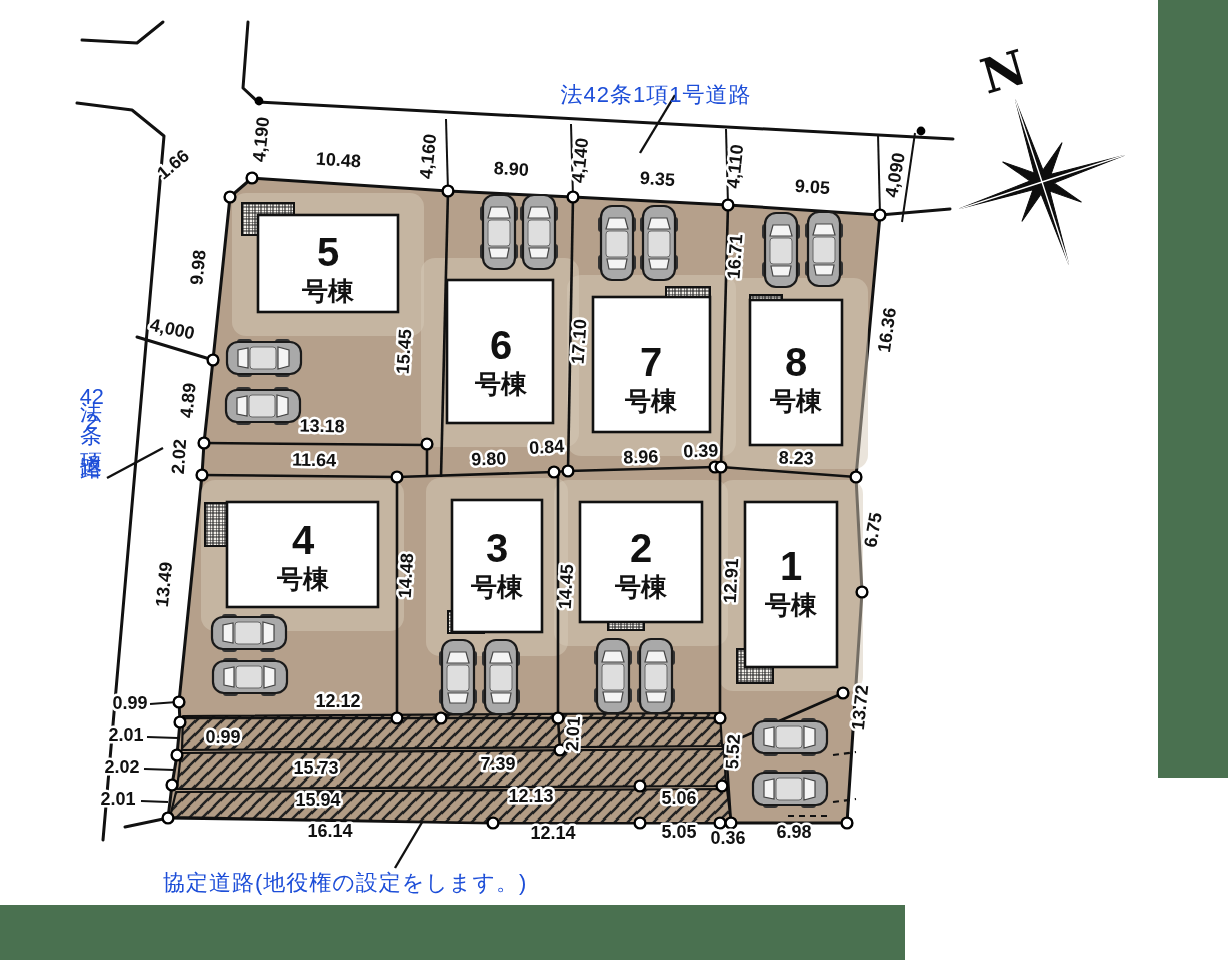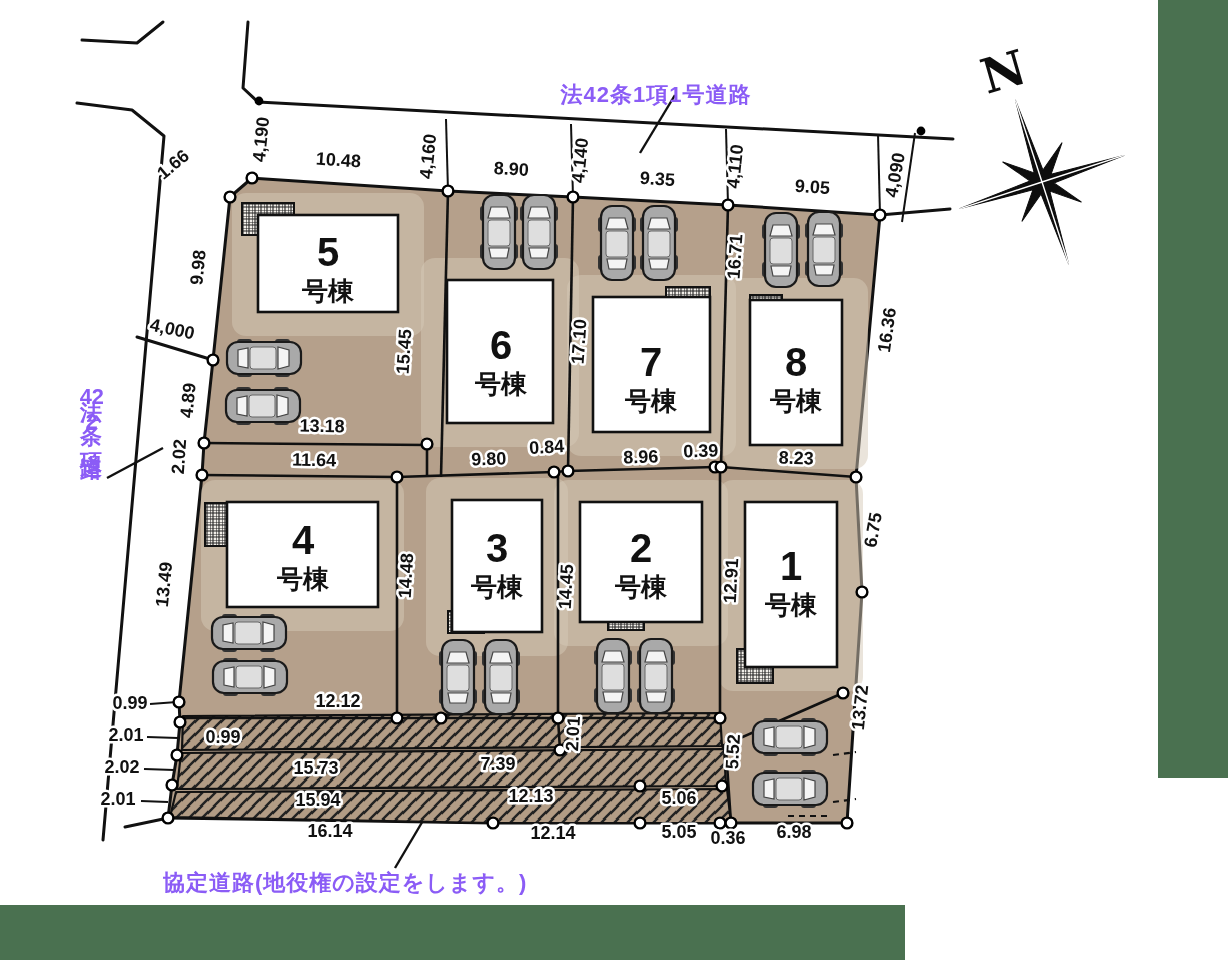--- a/index.html
+++ b/index.html
@@ -1,19 +1,19 @@
 <!DOCTYPE html>
 <html><head>
 <meta charset="utf-8">
 <style>
   html,body{margin:0;padding:0;background:#fff;}
   #stage{position:relative;width:1228px;height:960px;overflow:hidden;background:#fff;
          font-family:"Liberation Sans", sans-serif;}
   #plan-svg{position:absolute;left:0;top:0;}
-  .overlay{position:absolute;color:#8b5cf6;font-weight:bold;white-space:nowrap;}
+  .overlay{position:absolute;color:#1d4ed8;font-weight:normal;white-space:nowrap;}
   #north-road-label{left:536px;top:80px;width:240px;font-size:22px;text-align:center;letter-spacing:1px;}
   #west-road-label{left:80px;top:383px;font-size:22px;writing-mode:vertical-rl;text-orientation:upright;line-height:1.05;letter-spacing:2px;}
   #west-road-label .tcy{text-combine-upright:all;}
   #agreement-note{left:163px;top:868px;font-size:22px;letter-spacing:1px;}
   svg text.dim{font-family:"Liberation Sans",sans-serif;font-weight:bold;fill:#111;
     paint-order:stroke;stroke:#ffffff;stroke-width:5px;stroke-linejoin:round;}
   svg text.lotnum{font-family:"Liberation Sans",sans-serif;font-weight:bold;fill:#111;}
 </style>
 </head>
 <body>

